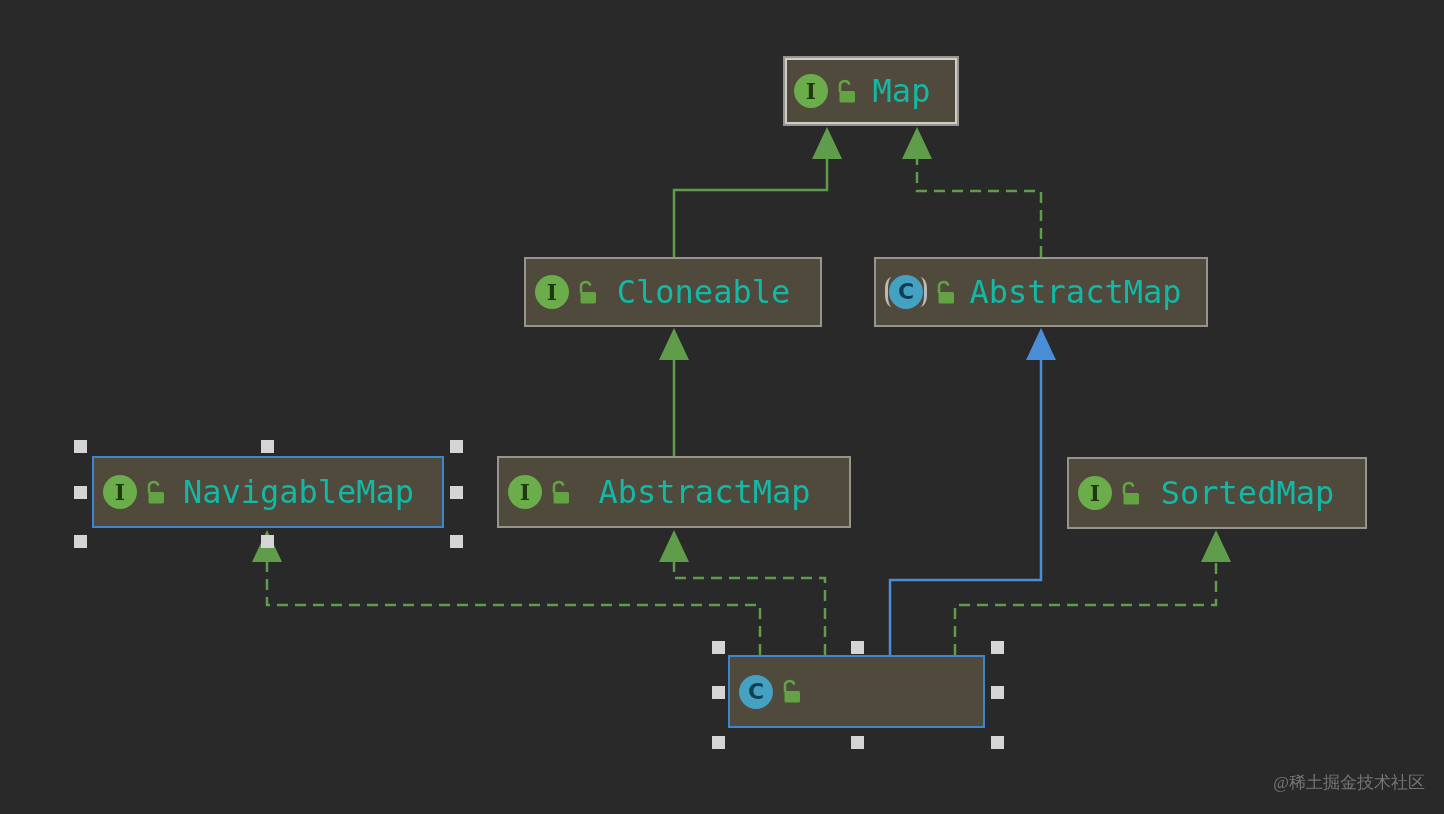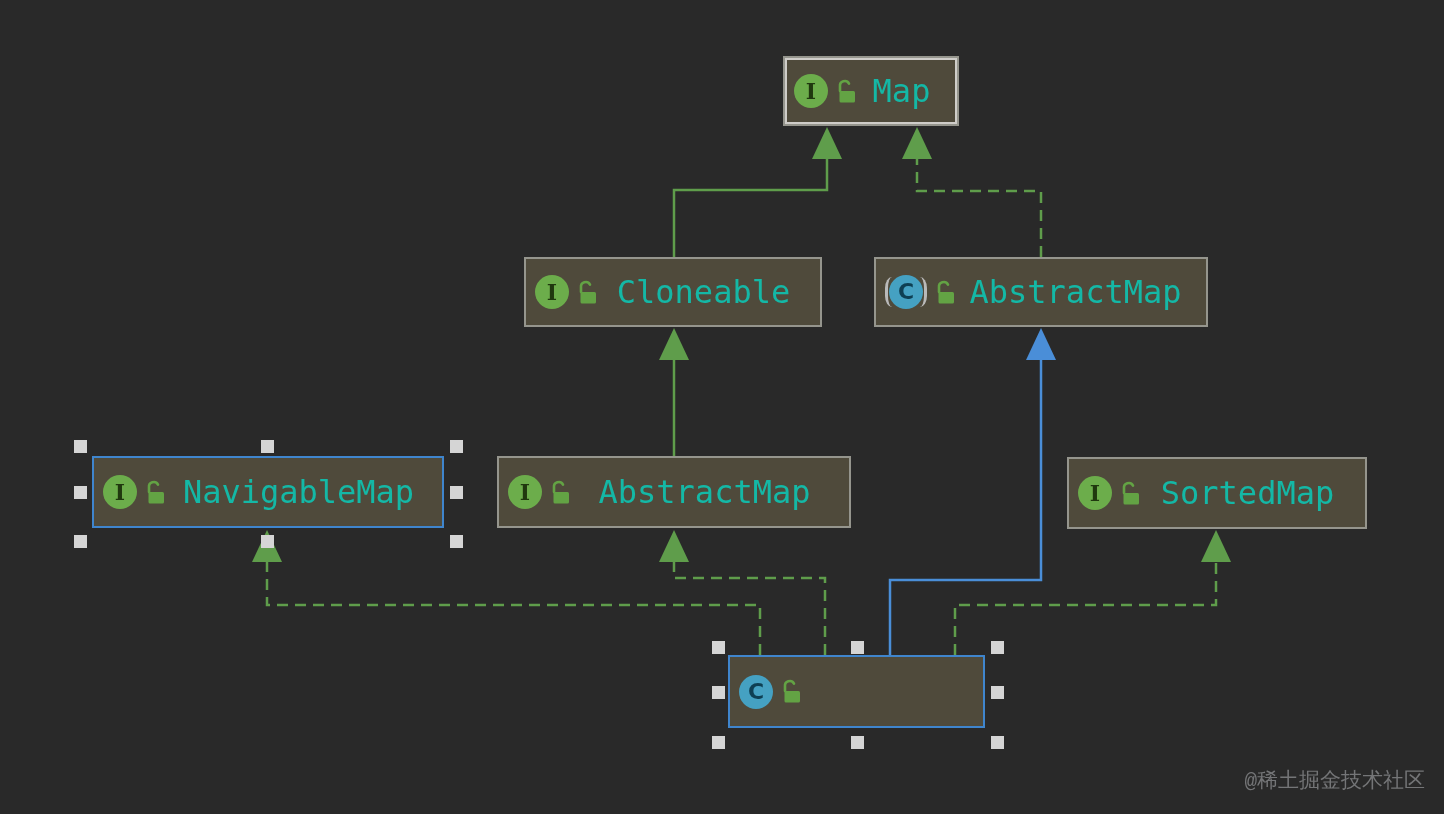--- a/index.html
+++ b/index.html
@@ -55,21 +55,21 @@
   .h-s4{left:74px;top:486px;}  .h-s5{left:450px;top:486px;}
   .h-s6{left:74px;top:535px;}  .h-s7{left:261px;top:535px;} .h-s8{left:450px;top:535px;}
   
   .h-t1{left:712px;top:641px;} .h-t2{left:851px;top:641px;} .h-t3{left:991px;top:641px;}
   .h-t4{left:712px;top:686px;} .h-t5{left:991px;top:686px;}
   .h-t6{left:712px;top:736px;} .h-t7{left:851px;top:736px;} .h-t8{left:991px;top:736px;}
 
   
   .watermark{
     position:absolute;right:19px;bottom:20px;
-    font-family:Liberation Mono, monospace;font-size:21px;color:#747577;
+    font-family:Liberation Serif, serif;font-size:17px;color:#747577;
   }
 </style>
 </head>
 <body>
 
 <div id="canvas">
 
   <svg id="edges" width="1444" height="814">
       <g>
         <polyline points="674,257 674,190 827,190 827,158" fill="none" stroke="#5f9d4b" stroke-width="2.5"></polyline>

